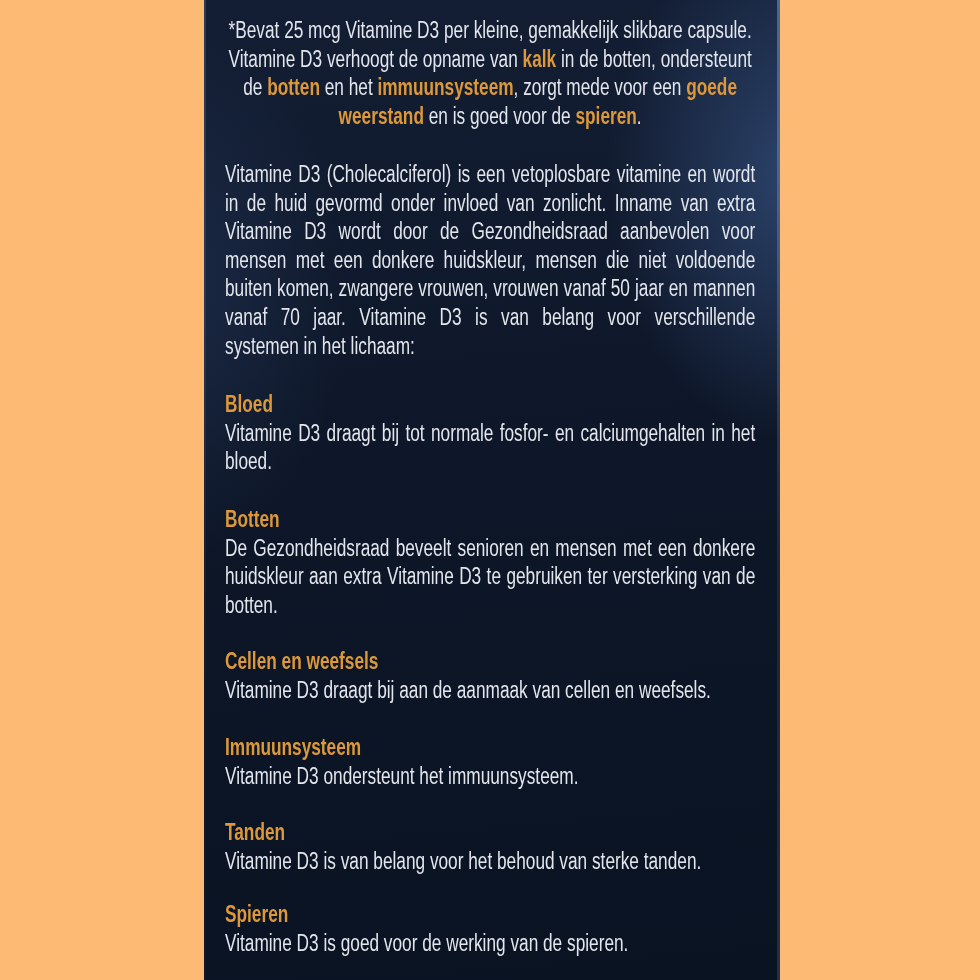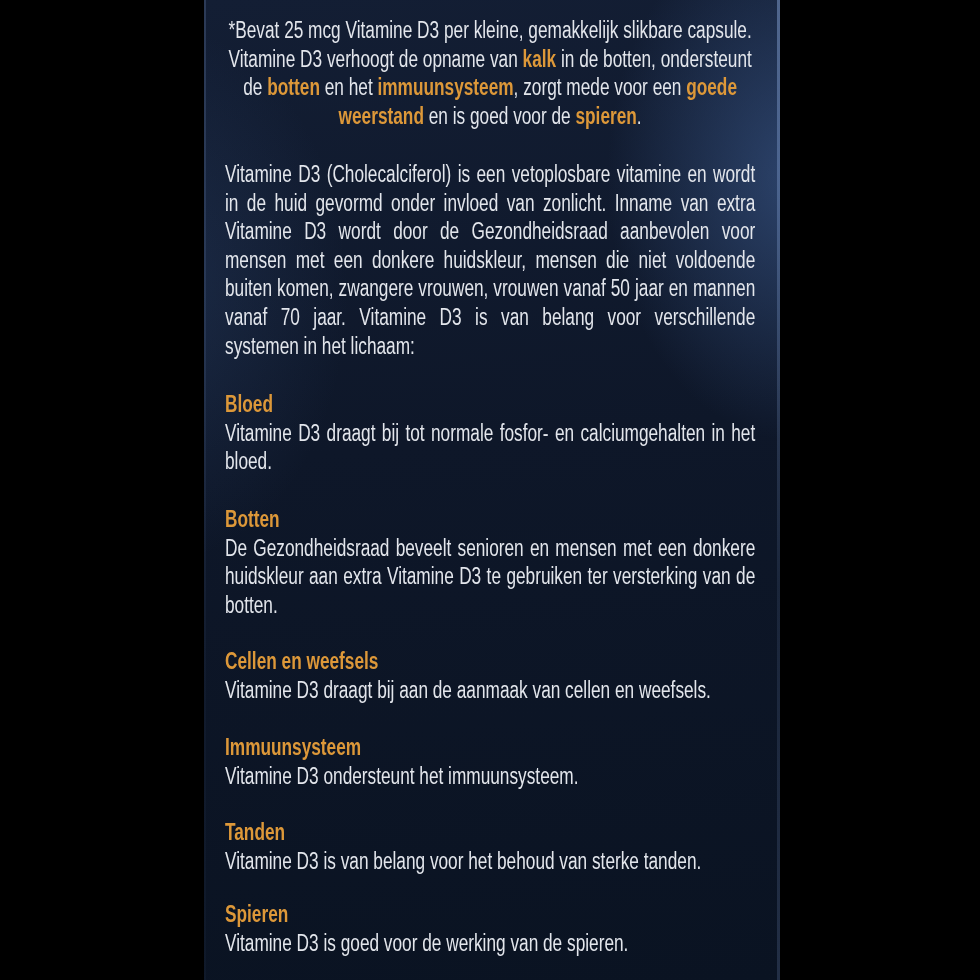--- a/index.html
+++ b/index.html
@@ -3,21 +3,21 @@
 <meta charset="utf-8">
 <style>
   * { margin:0; padding:0; box-sizing:border-box; }
   html, body { width:980px; height:980px; }
   body {
     background:#ffffff;
     font-family:"Liberation Sans","DejaVu Sans",sans-serif;
   }
   .canvas {
     position:relative; width:980px; height:980px;
-    background:#000000; overflow:hidden;
+    background:#fdba74; overflow:hidden;
   }
   .panel {
     position:absolute; left:204px; top:0; width:576px; height:980px;
     background:
       radial-gradient(55% 45% at 103% 18%, rgba(72,108,168,0.50), rgba(72,108,168,0) 60%),
       radial-gradient(60% 50% at -8% 30%, rgba(60,90,140,0.26), rgba(60,90,140,0) 55%),
       linear-gradient(175deg, #131e34 0%, #0e1729 45%, #0a1322 100%);
   }
   .panel::after {
     content:""; position:absolute; top:0; right:0; width:3px; height:100%;

